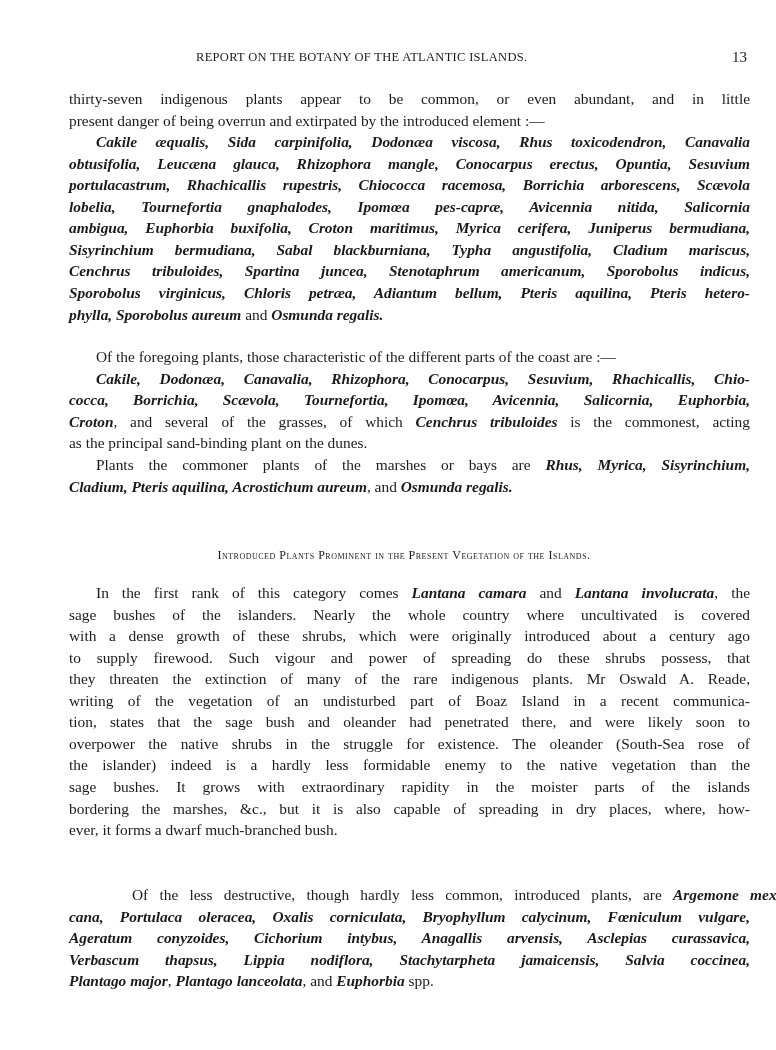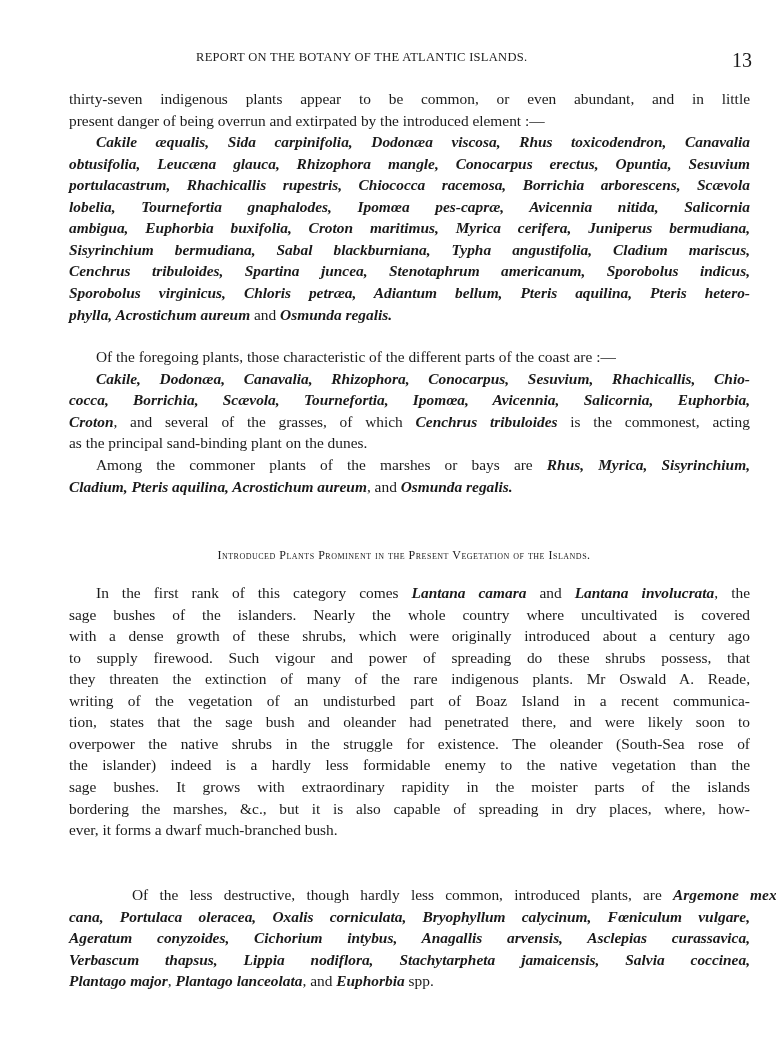--- a/index.html
+++ b/index.html
@@ -2,21 +2,21 @@
 <html><head>
 <meta charset="utf-8">
 <style>
   html, body { margin: 0; padding: 0; background: #ffffff; }
   body { width: 776px; height: 1050px; position: relative; overflow: hidden;
          font-family: "DejaVu Serif", "Liberation Serif", serif; color: #1a1a1a; }
   .page { position: absolute; left: 16px; top: 0; width: 776px; height: 768px; }
   .running-head { position: absolute; top: 50px; left: 0; width: 776px; height: 20px; }
   .running-title { position: absolute; left: 180px; top: 0; font-size: 12.5px; letter-spacing: 0.3px;
                    font-family: "Liberation Serif", serif; }
-  .page-number { position: absolute; left: 716px; top: -1px; font-size: 20px; font-family: "Liberation Serif", serif; }
+  .page-number { position: absolute; left: 716px; top: -1px; font-size: 15px; font-family: "Liberation Serif", serif; }
   .line { position: absolute; left: 53px; width: 681px; height: 21px; font-size: 15.4px;
           font-family: "Liberation Serif", serif; line-height: 21px; white-space: nowrap;
           text-align: justify; text-align-last: justify; }
   .line.indent { left: 80px; width: 654px; }
   .line.last { text-align-last: left; }
   .line i { font-style: italic; font-weight: bold; }
   .heading { position: absolute; top: 548px; left: 0; width: 776px; text-align: center;
              font-family: "Liberation Serif", serif; font-size: 12px; letter-spacing: 0.5px; }
   .sc { font-variant: small-caps; }
 </style>
@@ -33,31 +33,31 @@
       <div class="line" style="top: 88px;"><span>thirty-seven indigenous plants appear to be common, or even abundant, and in little</span></div>
       <div class="line last" style="top: 109.55px;"><span>present danger of being overrun and extirpated by the introduced element :—</span></div>
       <div class="line indent" style="top: 131.1px;"><i>Cakile æqualis, Sida carpinifolia, Dodonæa viscosa, Rhus toxicodendron, Canavalia</i></div>
       <div class="line" style="top: 152.65px;"><i>obtusifolia, Leucæna glauca, Rhizophora mangle, Conocarpus erectus, Opuntia, Sesuvium</i></div>
       <div class="line" style="top: 174.2px;"><i>portulacastrum, Rhachicallis rupestris, Chiococca racemosa, Borrichia arborescens, Scævola</i></div>
       <div class="line" style="top: 195.75px;"><i>lobelia, Tournefortia gnaphalodes, Ipomœa pes-capræ, Avicennia nitida, Salicornia</i></div>
       <div class="line" style="top: 217.3px;"><i>ambigua, Euphorbia buxifolia, Croton maritimus, Myrica cerifera, Juniperus bermudiana,</i></div>
       <div class="line" style="top: 238.85px;"><i>Sisyrinchium bermudiana, Sabal blackburniana, Typha angustifolia, Cladium mariscus,</i></div>
       <div class="line" style="top: 260.4px;"><i>Cenchrus tribuloides, Spartina juncea, Stenotaphrum americanum, Sporobolus indicus,</i></div>
       <div class="line" style="top: 281.95px;"><i>Sporobolus virginicus, Chloris petræa, Adiantum bellum, Pteris aquilina, Pteris hetero-</i></div>
-      <div class="line last" style="top: 303.5px;"><i>phylla, Acrostichum aureum</i><span> and </span><i>Osmunda regalis.</i></div>
+      <div class="line last" style="top: 303.5px;"><i>phylla, Sporobolus aureum</i><span> and </span><i>Osmunda regalis.</i></div>
     </div>
   <div id="s2">
       <div class="line indent last" style="top: 346px;"><span>Of the foregoing plants, those characteristic of the different parts of the coast are :—</span></div>
       <div class="line indent" style="top: 367.55px;"><i>Cakile, Dodonæa, Canavalia, Rhizophora, Conocarpus, Sesuvium, Rhachicallis, Chio-</i></div>
       <div class="line" style="top: 389.1px;"><i>cocca, Borrichia, Scævola, Tournefortia, Ipomœa, Avicennia, Salicornia, Euphorbia,</i></div>
       <div class="line" style="top: 410.65px;"><i>Croton</i><span>, and several of the grasses, of which </span><i>Cenchrus tribuloides</i><span> is the commonest, acting</span></div>
       <div class="line last" style="top: 432.2px;"><span>as the principal sand-binding plant on the dunes.</span></div>
     </div>
   <div id="s3">
-      <div class="line indent" style="top: 454px;"><span>Among the commoner plants of the marshes or bays are </span><i>Rhus, Myrica, Sisyrinchium,</i></div>
+      <div class="line indent" style="top: 454px;"><span>Plants the commoner plants of the marshes or bays are </span><i>Rhus, Myrica, Sisyrinchium,</i></div>
       <div class="line last" style="top: 475.55px;"><i>Cladium, Pteris aquilina, Acrostichum aureum</i><span>, and </span><i>Osmunda regalis.</i></div>
     </div>
 
   <div class="heading sc">Introduced Plants Prominent in the Present Vegetation of the Islands.</div>
 
   <div id="s4">
       <div class="line indent" style="top: 582px;"><span>In the first rank of this category comes </span><i>Lantana camara</i><span> and </span><i>Lantana involucrata</i><span>, the</span></div>
       <div class="line" style="top: 603.55px;"><span>sage bushes of the islanders.  Nearly the whole country where uncultivated is covered</span></div>
       <div class="line" style="top: 625.1px;"><span>with a dense growth of these shrubs, which were originally introduced about a century ago</span></div>
       <div class="line" style="top: 646.65px;"><span>to supply firewood.  Such vigour and power of spreading do these shrubs possess, that</span></div>

